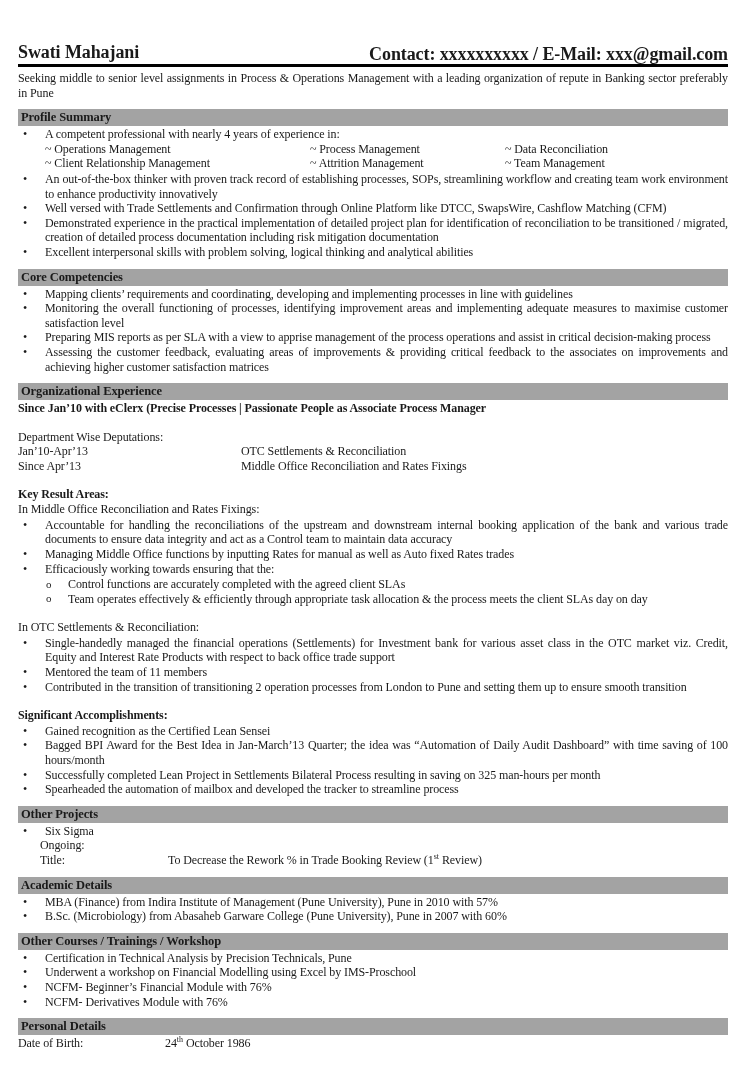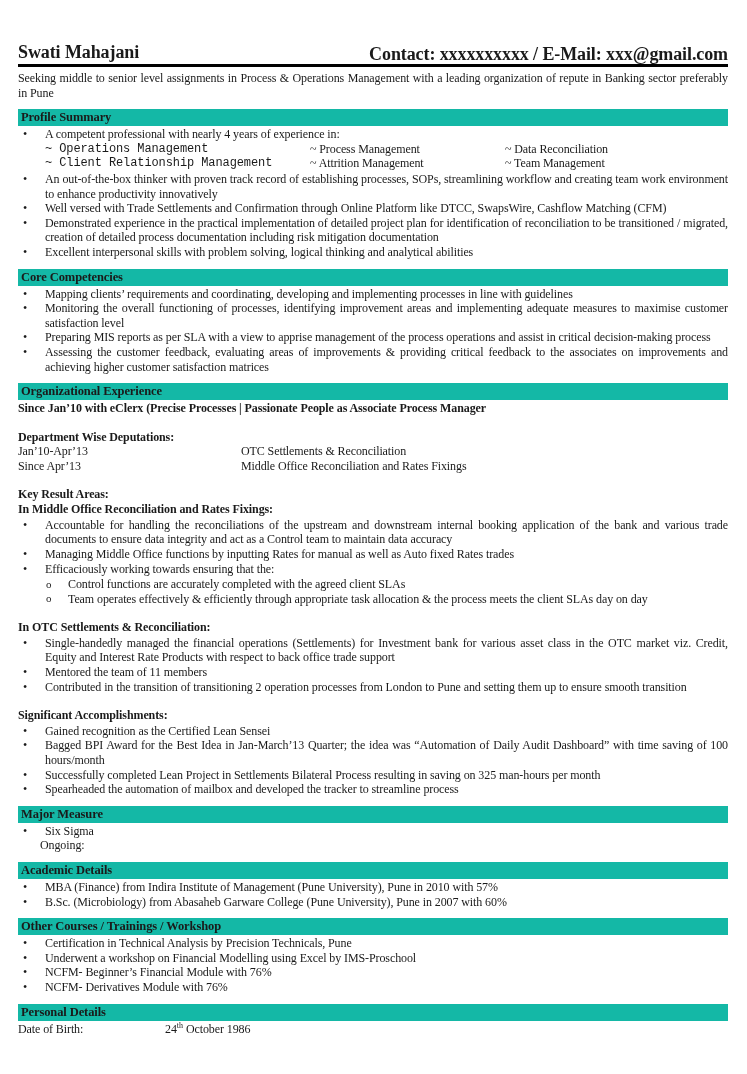--- a/index.html
+++ b/index.html
@@ -10,37 +10,37 @@
     font-family: "Liberation Serif", "DejaVu Serif", serif;
     font-size: 12px; line-height: 14.6px; letter-spacing: -0.1px;
     color: #1a1a1a; overflow: hidden; margin-top: 22px;
   }
   .header { display: flex; justify-content: space-between; align-items: flex-end;
     border-bottom: 3px solid #000; padding-bottom: 2px; }
   .name { font-size: 18px; font-weight: 700; line-height: 20px; }
   .contact { font-size: 18px; font-weight: 700; }
   .objective { margin: 4px 0 0 0; text-align: justify; }
 
-  .section-bar { margin-top: 9px; margin-bottom: 1px; background: #14b8a6;
+  .section-bar { margin-top: 9px; margin-bottom: 1px; background: #a3a3a3;
     font-weight: 700; font-size: 12.5px; line-height: 15px; padding: 1px 2px 1px 3px; }
 
   ul.bullets { list-style: none; margin: 1px 0 0 0; padding: 0; }
   li.bullet { position: relative; padding-left: 27px; text-align: justify; margin: 0; }
   li.bullet > .m { position: absolute; left: 5px; top: 0; text-align: left; }
   ul.subbullets { list-style: none; margin: 0; padding: 0; }
   li.subbullet { position: relative; padding-left: 23px; text-align: left; }
   li.subbullet > .m2 { position: absolute; left: 1px; top: -0.5px; font-size: 11px; }
 
   .skills-row { display: flex; }
-  .sc1 { width: 265px; flex: none; font-family: Liberation Mono, monospace; }
+  .sc1 { width: 265px; flex: none; }
   .sc2 { width: 195px; flex: none; }
   .sc3 { flex: 1; }
 
   .bold-line { font-weight: 700; margin: 0; }
-  .plain-line { margin: 0; font-weight: bold; }
+  .plain-line { margin: 0; }
   .gap-top { margin-top: 14px; }
 
   .dep-row { display: flex; gap: 28px; }
   .dep-label { width: 195px; flex: none; }
   .dep-value { flex: 1; }
 
   .mp-row { display: flex; padding-left: 22px; }
   .mp-label { width: 128px; flex: none; }
   .mp-value { flex: 1; }
 
@@ -216,30 +216,34 @@
         <span class="m">•</span>
         <span>Successfully completed Lean Project in Settlements Bilateral Process resulting in saving on 325 man-hours per month</span>
       </li>
 
       <li class="bullet">
         <span class="m">•</span>
         <span>Spearheaded the automation of mailbox and developed the tracker to streamline process</span>
       </li>
     </ul>
 
-  <div class="section-bar">Major Measure</div>
+  <div class="section-bar">Other Projects</div>
   <ul class="bullets">
     <li class="bullet">
       <span class="m">•</span>
       <span>Six Sigma</span>
     </li>
   </ul>
   <div class="mp-row">
     <span class="mp-label">Ongoing:</span>
   </div>
+  <div class="mp-row">
+    <span class="mp-label">Title:</span>
+    <span class="mp-value"><span>To Decrease the Rework % in Trade Booking Review (1</span><sup>st</sup><span> Review)</span></span>
+  </div>
 
   <div class="section-bar">Academic Details</div>
   <ul class="bullets">
 
       <li class="bullet">
         <span class="m">•</span>
         <span>MBA (Finance) from Indira Institute of Management (Pune University), Pune in 2010 with 57%</span>
       </li>
 
       <li class="bullet">

